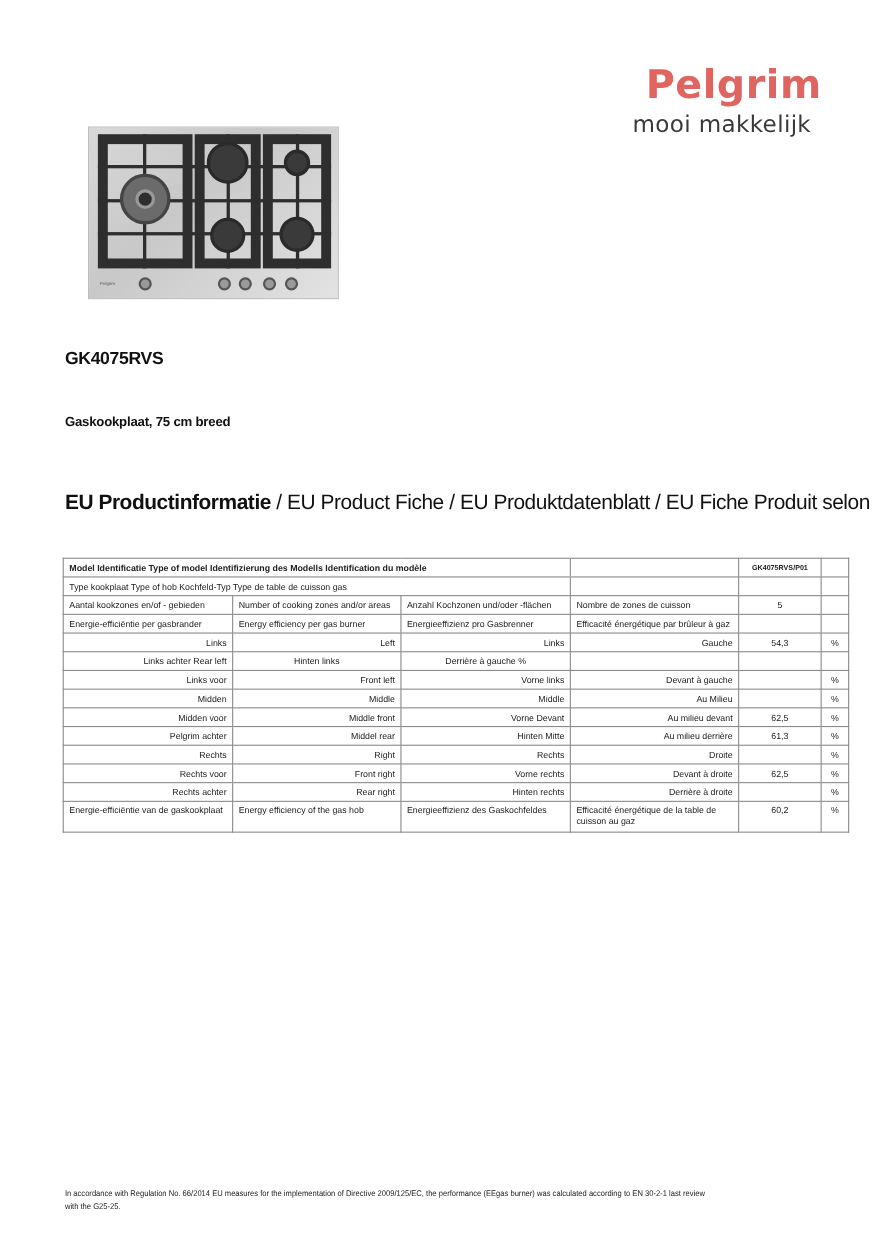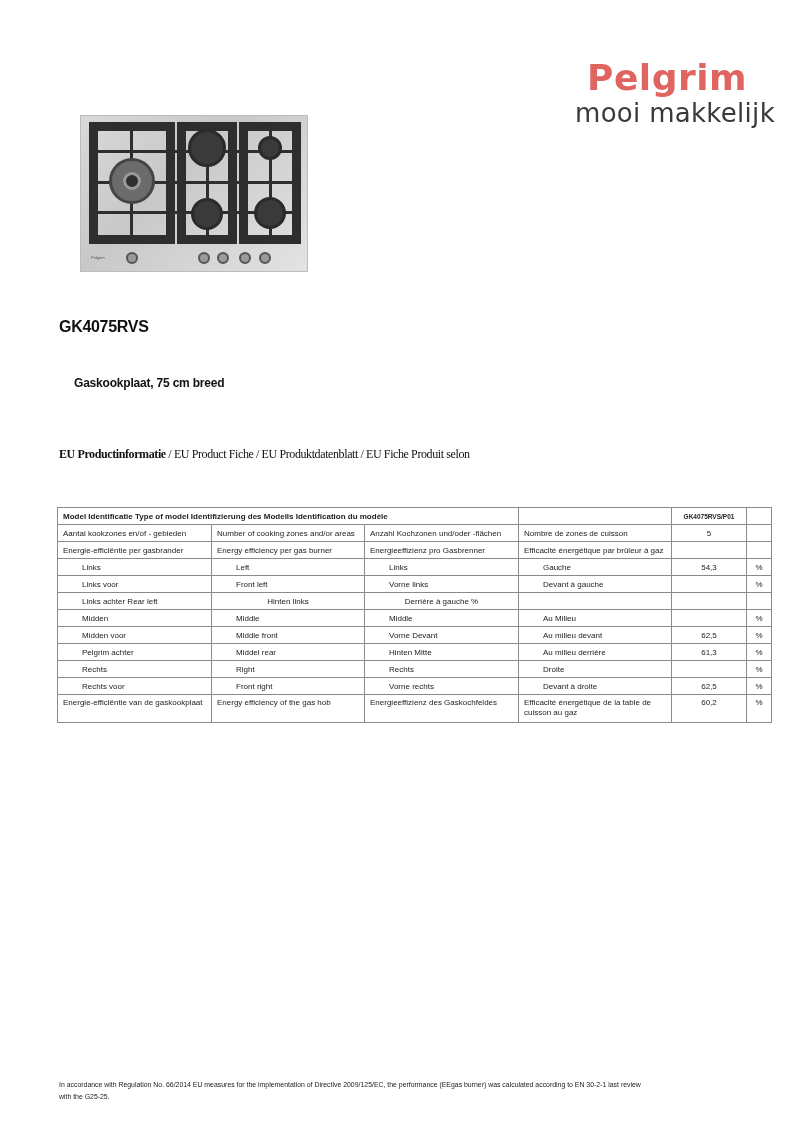--- a/index.html
+++ b/index.html
@@ -1,36 +1,36 @@
 <!DOCTYPE html>
 <html><head>
 <meta charset="utf-8">
 <style>
   html, body { margin:0; padding:0; background:#ffffff; }
   body { width:802px; height:1134px; position:relative; overflow:hidden; font-family:"Liberation Sans", sans-serif; color:#111; }
   .logo { position:absolute; left:575px; top:58px; width:200px; }
   .logo-brand { font-family:"DejaVu Sans", sans-serif; font-weight:bold; font-size:36px; color:#e06560; letter-spacing:0.5px; line-height:40px; margin-left:12px; }
-  .logo-tag { font-family:"DejaVu Sans", sans-serif; font-size:26px; color:#3a3a3a; line-height:26px; margin-top:2px; letter-spacing:0.3px; }
+  .logo-tag { font-family:"DejaVu Sans", sans-serif; font-size:21px; color:#3a3a3a; line-height:26px; margin-top:2px; letter-spacing:0.3px; }
   .product-image { position:absolute; left:80px; top:115px; width:228px; height:157px; background:linear-gradient(135deg,#d9d9d9 0%,#c8c8c8 40%,#e3e3e3 100%); border:1px solid #bdbdbd; box-sizing:border-box; }
   .grate { position:absolute; top:6px; height:122px; border:9px solid #2e2e2e; box-sizing:border-box; background:transparent; }
   .grate.g1 { left:8px; width:86px; }
   .grate.g2 { left:96px; width:60px; }
   .grate.g3 { left:158px; width:62px; }
   .burner { position:absolute; border-radius:50%; border:3px solid #2a2a2a; box-sizing:border-box; background:#3a3a3a; }
   .knob { position:absolute; top:136px; width:12px; height:12px; border-radius:50%; background:#9a9a9a; border:2px solid #555; box-sizing:border-box; }
   .small-brand { position:absolute; left:10px; top:139px; font-size:4px; color:#555; }
   .title { position:absolute; left:59px; top:318px; font-size:16px; font-weight:bold; letter-spacing:-0.3px; }
-  .subtitle { position:absolute; left:74px; top:376px; font-size:12px; font-weight:bold; letter-spacing:-0.2px; }
-  .heading { position:absolute; left:59px; top:447px; font-size:12px; letter-spacing:-0.4px; white-space:nowrap;font-family:Liberation Serif, serif; }
+  .subtitle { position:absolute; left:59px; top:376px; font-size:12px; font-weight:bold; letter-spacing:-0.2px; }
+  .heading { position:absolute; left:59px; top:447px; font-size:19px; letter-spacing:-0.4px; white-space:nowrap; }
   .heading b { font-weight:bold; }
   table.fiche { position:absolute; left:57px; top:507px; border-collapse:collapse; font-size:8px; table-layout:fixed; }
   table.fiche td { border:1px solid #8a8a8a; padding:0 5px; height:16px; vertical-align:middle; white-space:nowrap; overflow:visible; color:#222; }
   table.fiche tr.tall td { height:24px; vertical-align:top; padding-top:3px; white-space:normal; line-height:10px; }
   td.num { text-align:center; }
-  td.ind { padding-left:24px !important; }
+  td.ind { padding-left:24px !important;text-align:right; }
   td.ctr { text-align:center; }
   td.bold { font-weight:bold;margin-top:43px; }
   td.nb-r { border-right:none !important; }
   .footnote { position:absolute; left:59px; top:1079px; width:640px; font-size:7.5px; line-height:12px; color:#222; transform:scaleX(0.92); transform-origin:left top; }
 </style>
 </head>
 <body>
 
 <div class="logo">
   <div class="logo-brand">Pelgrim</div>
@@ -82,20 +82,26 @@
       <col style="width:25px">
   </colgroup>
   <tbody>
   <tr>
     <td class="bold nb-r" colspan="3">Model Identificatie Type of model Identifizierung des Modells Identification du modèle</td>
     <td></td>
     <td class="num bold" style="font-size:6.5px;">GK4075RVS/P01</td>
     <td></td>
   </tr>
   <tr>
+    <td colspan="3">Type kookplaat Type of hob Kochfeld-Typ Type de table de cuisson gas</td>
+    <td></td>
+        <td></td>
+        <td></td>
+  </tr>
+  <tr>
     <td>Aantal kookzones en/of - gebieden</td>
     <td>Number of cooking zones and/or areas</td>
     <td>Anzahl Kochzonen und/oder -flächen</td>
     <td>Nombre de zones de cuisson</td>
     <td class="num">5</td>
     <td></td>
   </tr>
   <tr>
     <td>Energie-efficiëntie per gasbrander</td>
     <td>Energy efficiency per gas burner</td>
@@ -107,34 +113,34 @@
 
   <tr>
     <td class="ind">Links</td>
     <td class="ind">Left</td>
     <td class="ind">Links</td>
     <td class="ind">Gauche</td>
     <td class="num">54,3</td>
     <td class="num">%</td>
   </tr>
   <tr>
+    <td class="ind">Links achter Rear left</td>
+    <td class="ctr">Hinten links</td>
+    <td class="ctr">Derrière à gauche %</td>
+    <td class="ind"></td>
+    <td class="num"></td>
+    <td class="num"></td>
+  </tr>
+  <tr>
     <td class="ind">Links voor</td>
     <td class="ind">Front left</td>
     <td class="ind">Vorne links</td>
     <td class="ind">Devant à gauche</td>
     <td class="num"></td>
     <td class="num">%</td>
-  </tr>
-  <tr>
-    <td class="ind">Links achter Rear left</td>
-    <td class="ctr">Hinten links</td>
-    <td class="ctr">Derrière à gauche %</td>
-    <td class="ind"></td>
-    <td class="num"></td>
-    <td class="num"></td>
   </tr>
   <tr>
     <td class="ind">Midden</td>
     <td class="ind">Middle</td>
     <td class="ind">Middle</td>
     <td class="ind">Au Milieu</td>
     <td class="num"></td>
     <td class="num">%</td>
   </tr>
   <tr>
@@ -162,20 +168,28 @@
     <td class="num">%</td>
   </tr>
   <tr>
     <td class="ind">Rechts voor</td>
     <td class="ind">Front right</td>
     <td class="ind">Vorne rechts</td>
     <td class="ind">Devant à droite</td>
     <td class="num">62,5</td>
     <td class="num">%</td>
   </tr>
+  <tr>
+    <td class="ind">Rechts achter</td>
+    <td class="ind">Rear right</td>
+    <td class="ind">Hinten rechts</td>
+    <td class="ind">Derrière à droite</td>
+    <td class="num"></td>
+    <td class="num">%</td>
+  </tr>
   <tr class="tall">
     <td>Energie-efficiëntie van de gaskookplaat</td>
     <td>Energy efficiency of the gas hob</td>
     <td>Energieeffizienz des Gaskochfeldes</td>
     <td>Efficacité énergétique de la table de cuisson au gaz</td>
     <td class="num">60,2</td>
     <td class="num">%</td>
   </tr>
 </tbody>
   </table>

